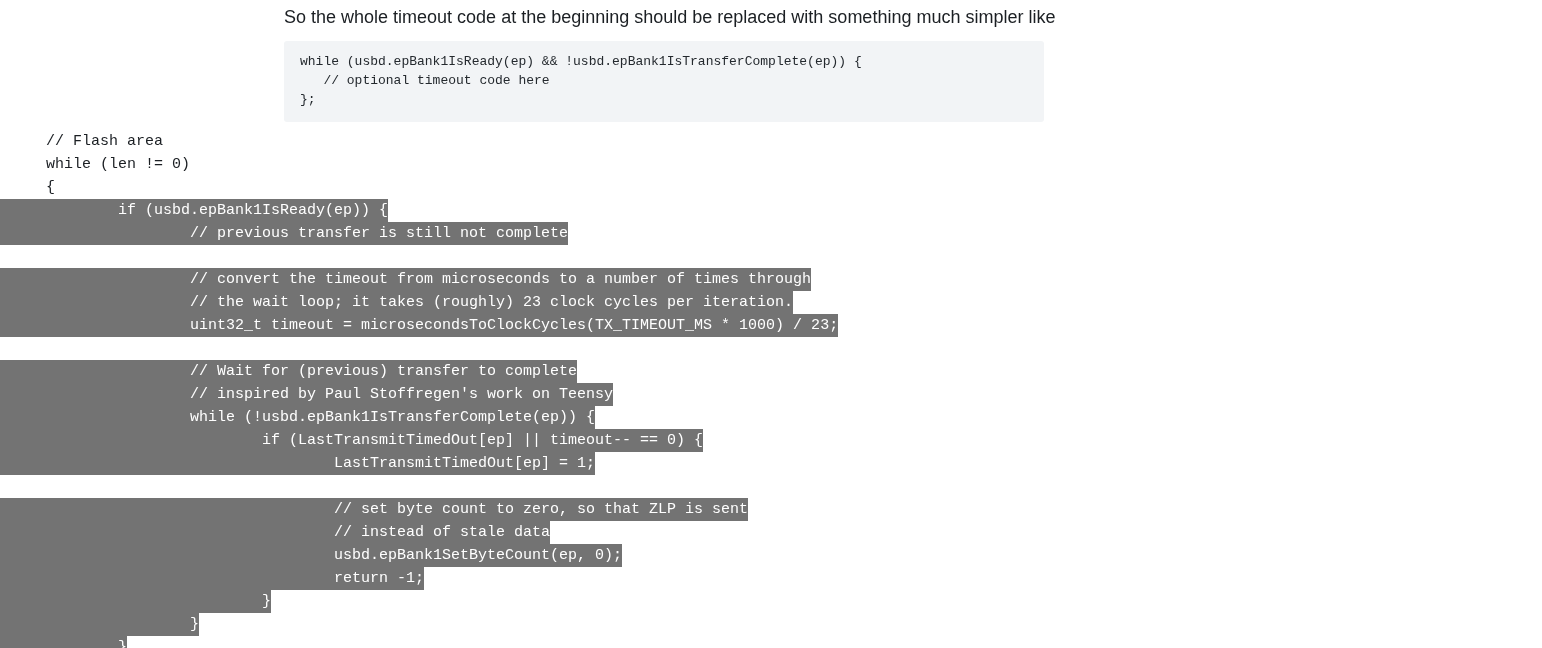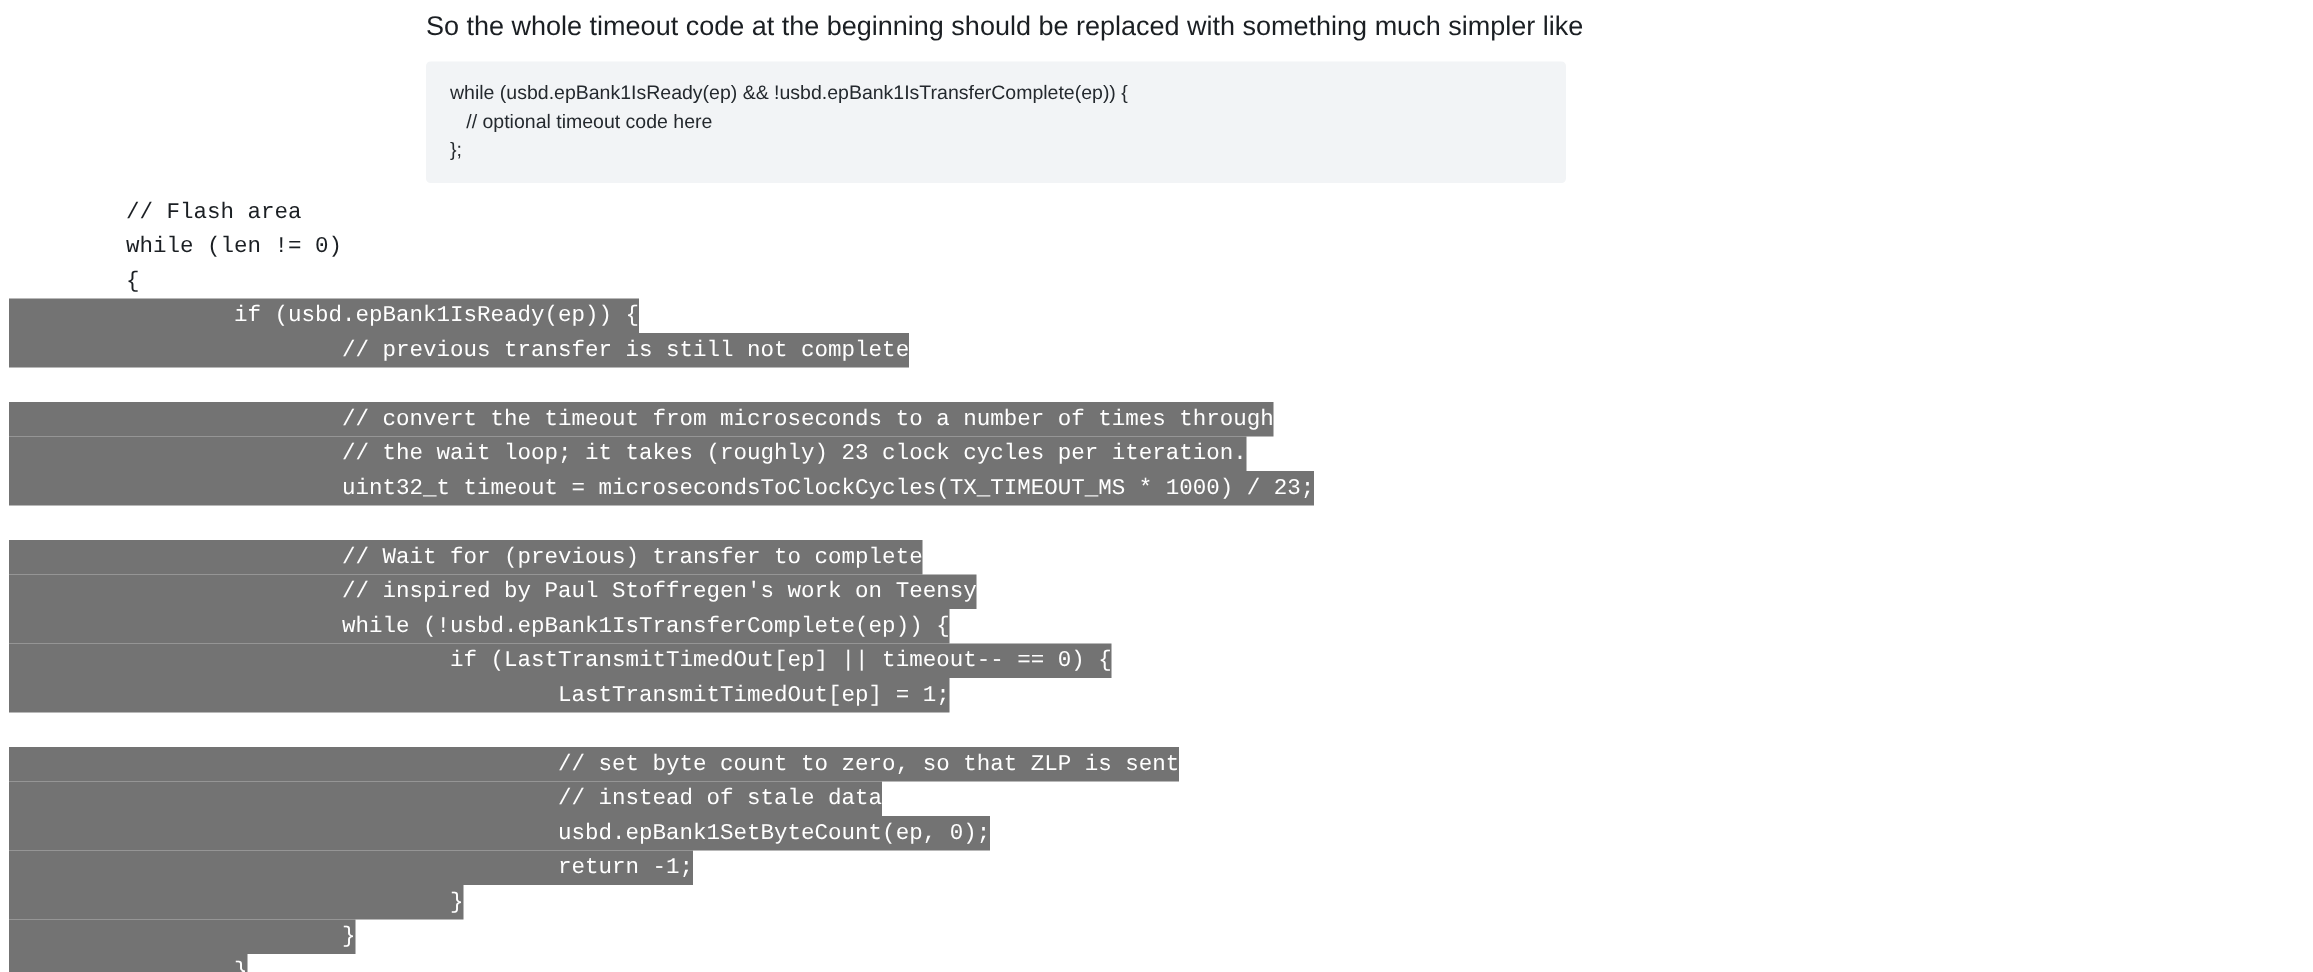--- a/index.html
+++ b/index.html
@@ -20,36 +20,36 @@
     }
     .code-block {
       background: #f2f4f6;
       border-radius: 3px;
       margin-left: 284px;
       margin-right: 498px;
       padding: 12px 16px;
       margin-bottom: 8px;
     }
     .code-block pre {
-      font-family: Liberation Sans, sans-serif;
+      font-family: Liberation Mono, monospace;
       font-size: 13px;
       line-height: 1.45;
       color: #24292e;
       white-space: pre;
     }
     .main-code {
       font-family: "SFMono-Regular", Consolas, "Liberation Mono", Menlo, monospace;
       font-size: 15px;
       line-height: 23px;
       color: #1b1f23;
       white-space: pre;
     }
     .code-line {
       display: block;
-      padding-left: 84px;
+      padding-left: 46px;
     }
     .highlight {
       background: #737373;
       color: #ffffff;
     }
     .seg {
       display: inline;
     }
     .seg.highlight {
       display: inline-block;

